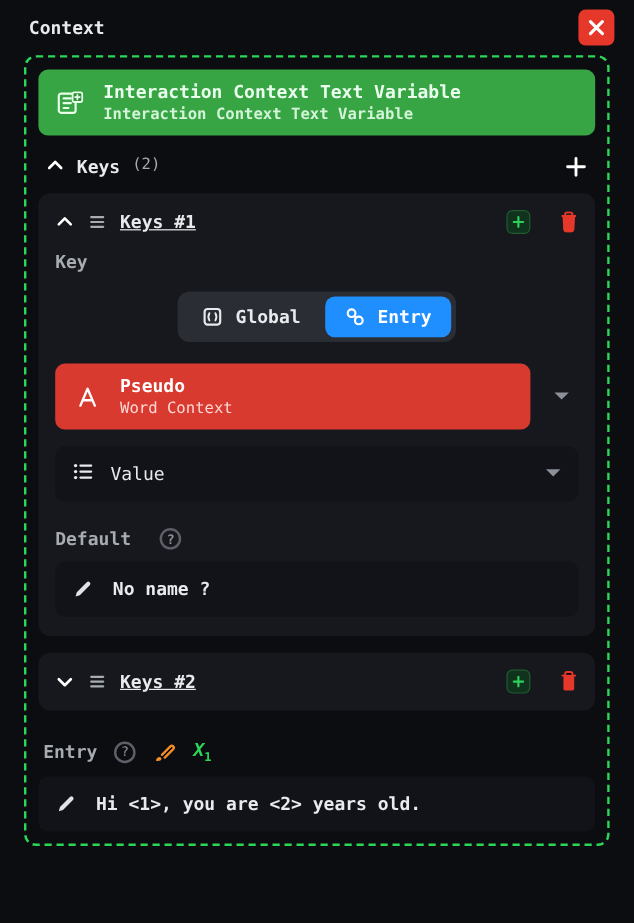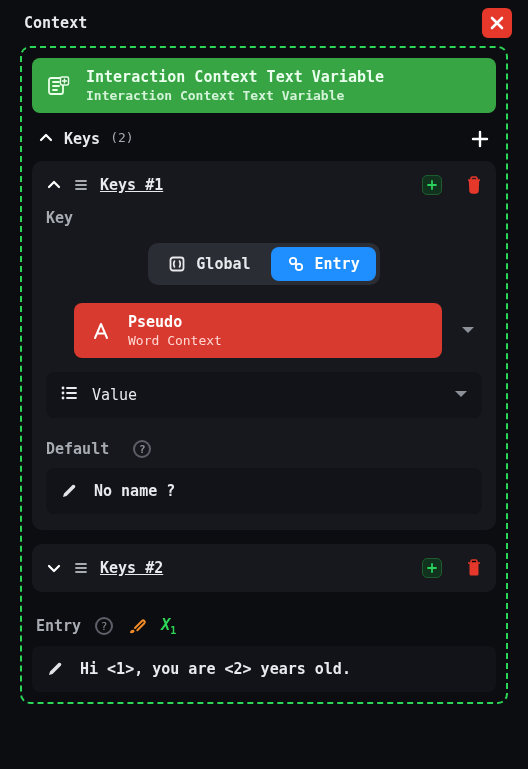--- a/index.html
+++ b/index.html
@@ -52,21 +52,21 @@
     display:flex;align-items:center;justify-content:center;color:#2bd15a;cursor:pointer;font-size:11px;line-height:1;}
   .trash{color:var(--red-btn);cursor:pointer;display:flex;}
   .label{color:var(--muted);font-weight:600;margin-bottom:10px;}
   .toggle-row{display:flex;justify-content:center;margin:16px 0 18px 0;}
   .toggle{display:flex;background:var(--chip);border-radius:10px;padding:4px;gap:4px;}
   .t-opt{display:flex;align-items:center;gap:10px;padding:8px 16px;border-radius:8px;cursor:pointer;font-weight:700;}
   .t-opt.active{background:var(--blue);color:#fff;}
   .t-opt.inactive{color:var(--text);}
   .t-opt .icn{display:flex;align-items:center;}
   .row-select{display:flex;align-items:center;gap:12px;margin-bottom:14px;}
-  .sel-main{flex:1;display:flex;align-items:center;gap:14px;border-radius:8px;padding:10px 14px;cursor:pointer;margin-left:28px;}
+  .sel-main{flex:1;display:flex;align-items:center;gap:14px;border-radius:8px;padding:10px 14px;cursor:pointer;}
   .sel-main.red{background:var(--red);}
   .sel-icon{width:26px;display:flex;align-items:center;justify-content:center;color:#fff;}
   .sel-texts{display:flex;flex-direction:column;gap:2px;}
   .sel-t1{font-weight:700;color:#fff;}
   .sel-t2{font-size:13px;color:#ffd8d4;}
   .sel-caret{width:28px;height:28px;display:flex;align-items:center;justify-content:center;color:var(--muted);cursor:pointer;}
   .value-row{display:flex;align-items:center;justify-content:space-between;background:var(--panel-dark);
     border-radius:8px;padding:12px 14px;cursor:pointer;margin-top:2px;}
   .vr-left{display:flex;align-items:center;gap:14px;color:var(--text);}
   .default-wrap{margin-top:22px;}

